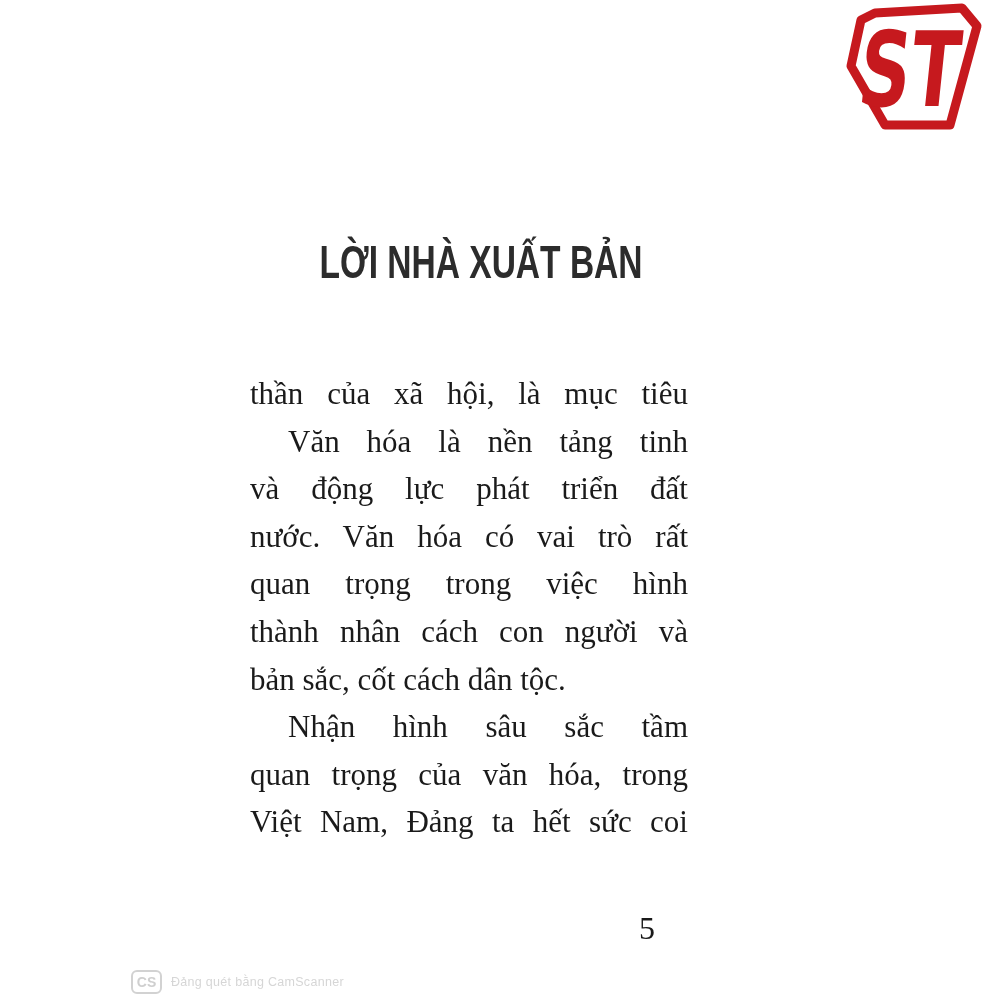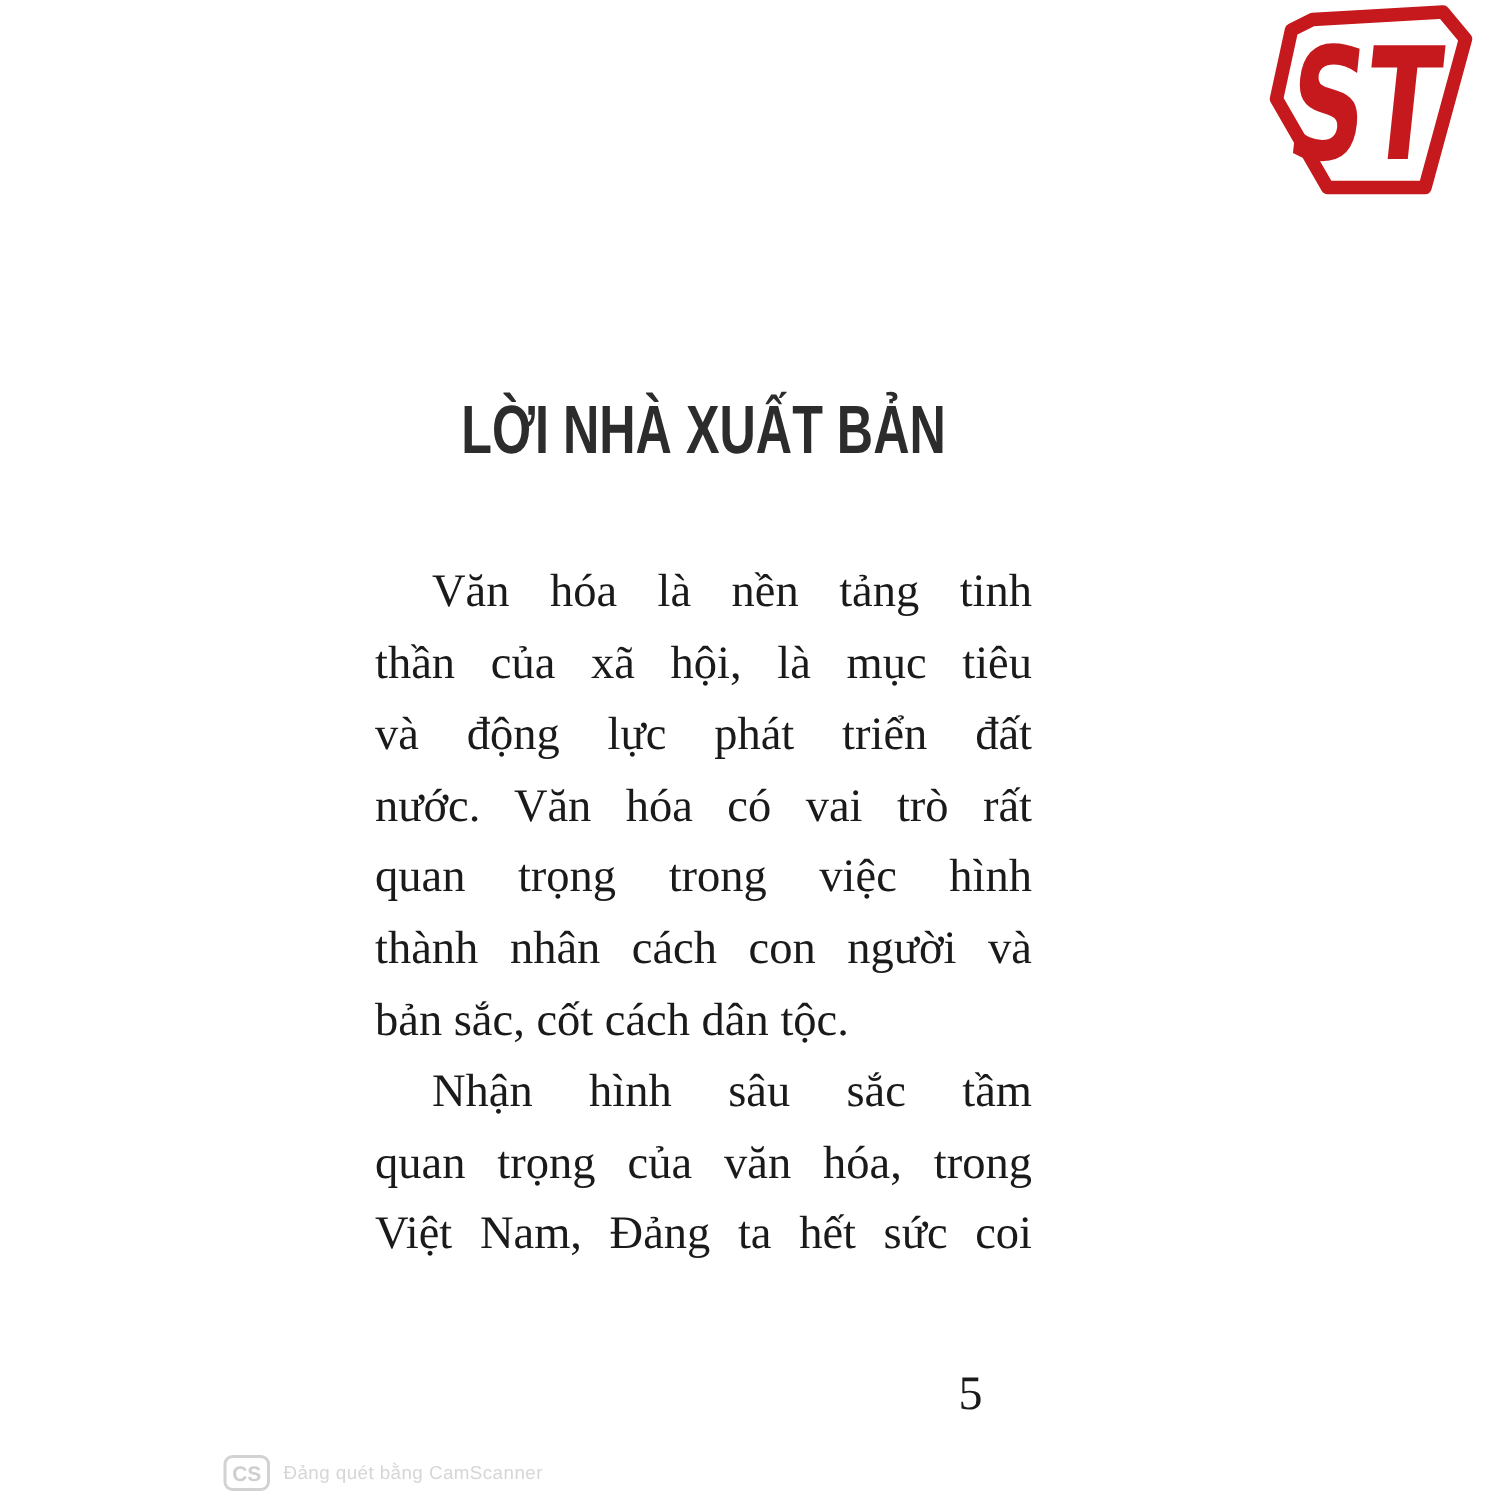--- a/index.html
+++ b/index.html
@@ -16,28 +16,27 @@
     position: absolute;
     left: 843px; top: 2px;
     width: 150px; height: 130px;
   }
 
   
   .heading {
     position: absolute;
     left: 250px; top: 232px;
     width: 438px;
-    text-align: center;
+    text-align: right;
     font-family: "Liberation Sans", "DejaVu Sans", sans-serif;
     font-weight: 700;
     font-size: 43px;
     line-height: 60px;
     color: #2c2c2c;
     white-space: nowrap;
-    margin-top: 25px;
   }
   .heading > span {
     display: inline-block;
     transform: scale(0.78, 1.06);
     transform-origin: center;
     letter-spacing: 0px;
   }
 
   
   .body-text {
@@ -65,21 +64,21 @@
     width: 40px;
     text-align: center;
     font-size: 32px;
     line-height: 40px;
     color: #1a1a1a;
   }
 
   
   .watermark {
     position: absolute;
-    left: 149px; top: 970px;
+    left: 131px; top: 970px;
     display: flex;
     align-items: center;
     gap: 9px;
     color: #d5d5d5;
   }
   .cs-badge {
     display: inline-flex;
     align-items: center;
     justify-content: center;
     width: 31px; height: 24px;
@@ -107,22 +106,22 @@
       <polygon points="32,11 119,6 134,24 107,123 42,123 8,64 18,18" fill="#ffffff" stroke="#c6191e" stroke-width="9" stroke-linejoin="round"></polygon>
       <text x="24" y="104" font-family="DejaVu Sans, Liberation Sans, sans-serif" font-weight="bold" font-size="104" fill="#c6191e" textLength="100" lengthAdjust="spacingAndGlyphs" transform="skewX(-6)">ST</text>
     </svg>
   </div>
 
   <h1 class="heading">
     <span>LỜI NHÀ XUẤT BẢN</span>
   </h1>
 
   <div class="body-text">
+    <div class="line">thần của xã hội, là mục tiêu</div>
     <div class="line indent">Văn hóa là nền tảng tinh</div>
-    <div class="line">thần của xã hội, là mục tiêu</div>
     <div class="line">và động lực phát triển đất</div>
     <div class="line">nước. Văn hóa có vai trò rất</div>
     <div class="line">quan trọng trong việc hình</div>
     <div class="line">thành nhân cách con người và</div>
     <div class="line para-end">bản sắc, cốt cách dân tộc.</div>
     <div class="line indent">Nhận hình sâu sắc tầm</div>
     <div class="line">quan trọng của văn hóa, trong</div>
     <div class="line">Việt Nam, Đảng ta hết sức coi</div>
   </div>
 

